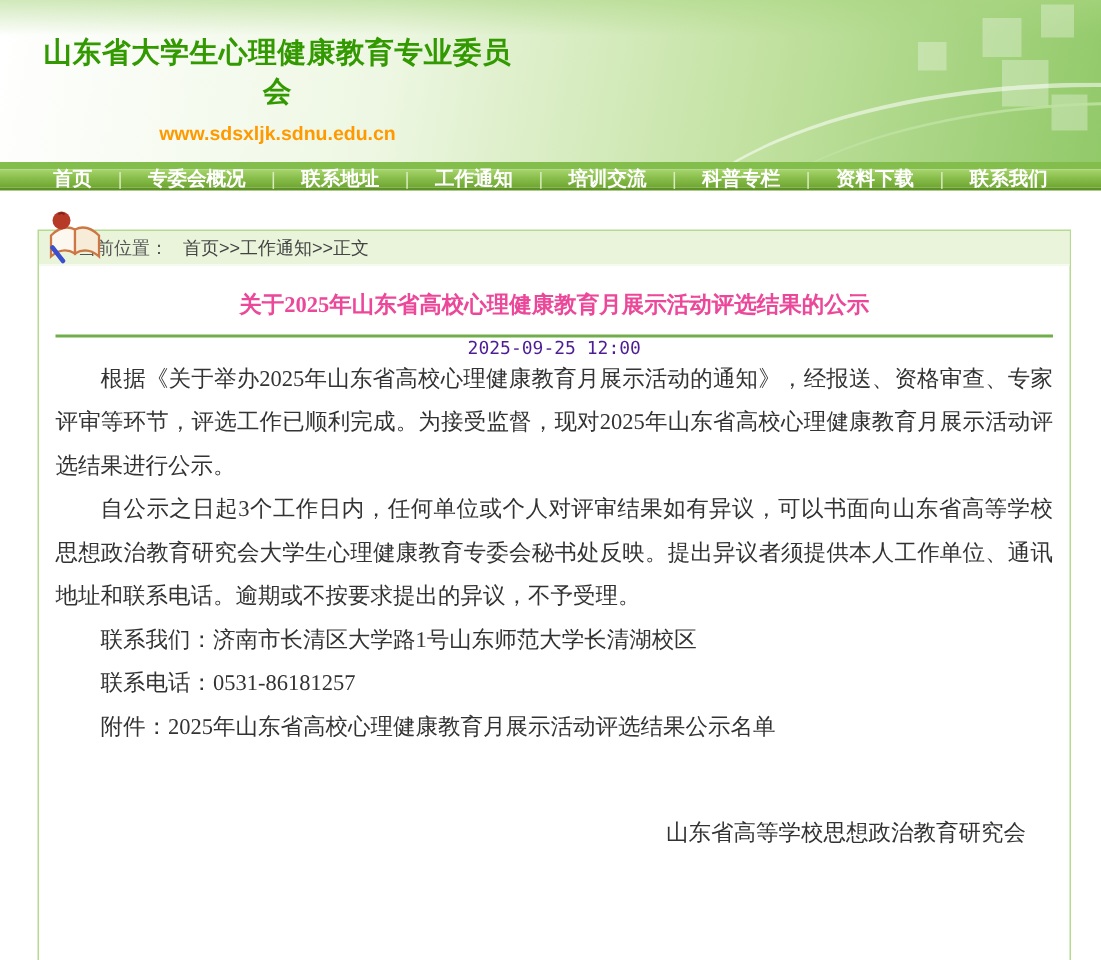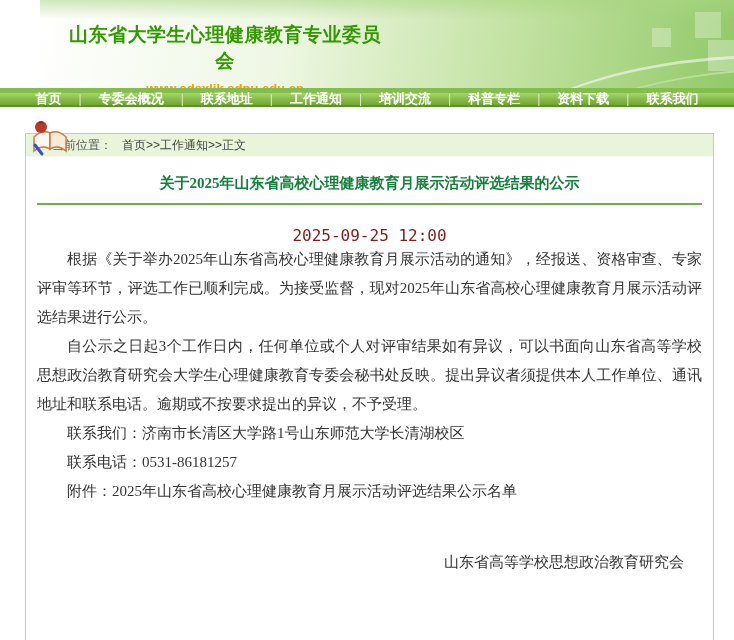--- a/index.html
+++ b/index.html
@@ -1,25 +1,24 @@
 <!DOCTYPE html>
 <html><head>
 <meta charset="utf-8">
 <style>
   * { margin:0; padding:0; box-sizing:border-box; }
   html,body { width:734px; height:640px; overflow:hidden; background:#fff;
     font-family:"Liberation Sans", sans-serif; }
 
   
   .site-header{
-    position:relative; height:88px; overflow:hidden;
+    position:relative; height:108px; overflow:hidden;
     background:
       linear-gradient(to bottom, rgba(170,214,130,.55) 0%, rgba(255,255,255,0) 22%),
       linear-gradient(100deg, #ffffff 0%, #eef7e3 35%, #c3e2a2 68%, #92c969 100%);
-    margin-left: 40px;
   }
   .brand{ position:absolute; left:20px; top:22px; width:330px; text-align:center; }
   .brand h1{ font-size:19px; font-weight:bold; color:#339900; letter-spacing:.5px; }
   .brand .url{ margin-top:7px; font-size:13px; font-weight:bold; color:#ff9900; }
   .deco{ position:absolute; background:rgba(255,255,255,.30); }
   .sq1{ left:694px; top:3px;  width:22px; height:22px; }
   .sq2{ left:655px; top:12px; width:26px; height:26px; }
   .sq3{ left:612px; top:28px; width:19px; height:19px; }
   .sq4{ left:668px; top:40px; width:31px; height:31px; }
   .sq5{ left:701px; top:63px; width:24px; height:24px; }
@@ -50,23 +49,23 @@
     border-bottom:1px solid #f6fbf0;
     padding-left:26px; font-size:12px; color:#555;
   }
   .crumb-label{ margin-right:10px; }
   .crumb-path{ color:#444; cursor:pointer; }
   .book-icon{ position:absolute; left:2px; top:-17px; width:44px; height:42px; }
 
   
   article{ padding:17px 11px 0 11px;
     font-family:"Liberation Serif", serif; color:#333; }
-  .article-title{ text-align:center; font-size:15px; font-weight:bold; color:#15803d; }
+  .article-title{ text-align:center; font-size:15px; font-weight:bold; color:#ec4899; }
   .title-rule{ margin-top:10px; border-top:2px solid #6fae4a; }
-  .article-date{ margin-top:21px; text-align:center; font-size:16px; color:#7f1d1d;
+  .article-date{ margin-top:0; text-align:center; font-size:12px; color:#4c1d95;
     font-family:"DejaVu Sans Mono", monospace; }
   article p{
     font-size:15px; line-height:29px;
     text-indent:2em; text-align:justify;
   }
   .signature{ margin-top:40px; text-align:right; padding-right:18px;
     font-size:15px; line-height:33px; }
 </style>
 </head>
 <body>

